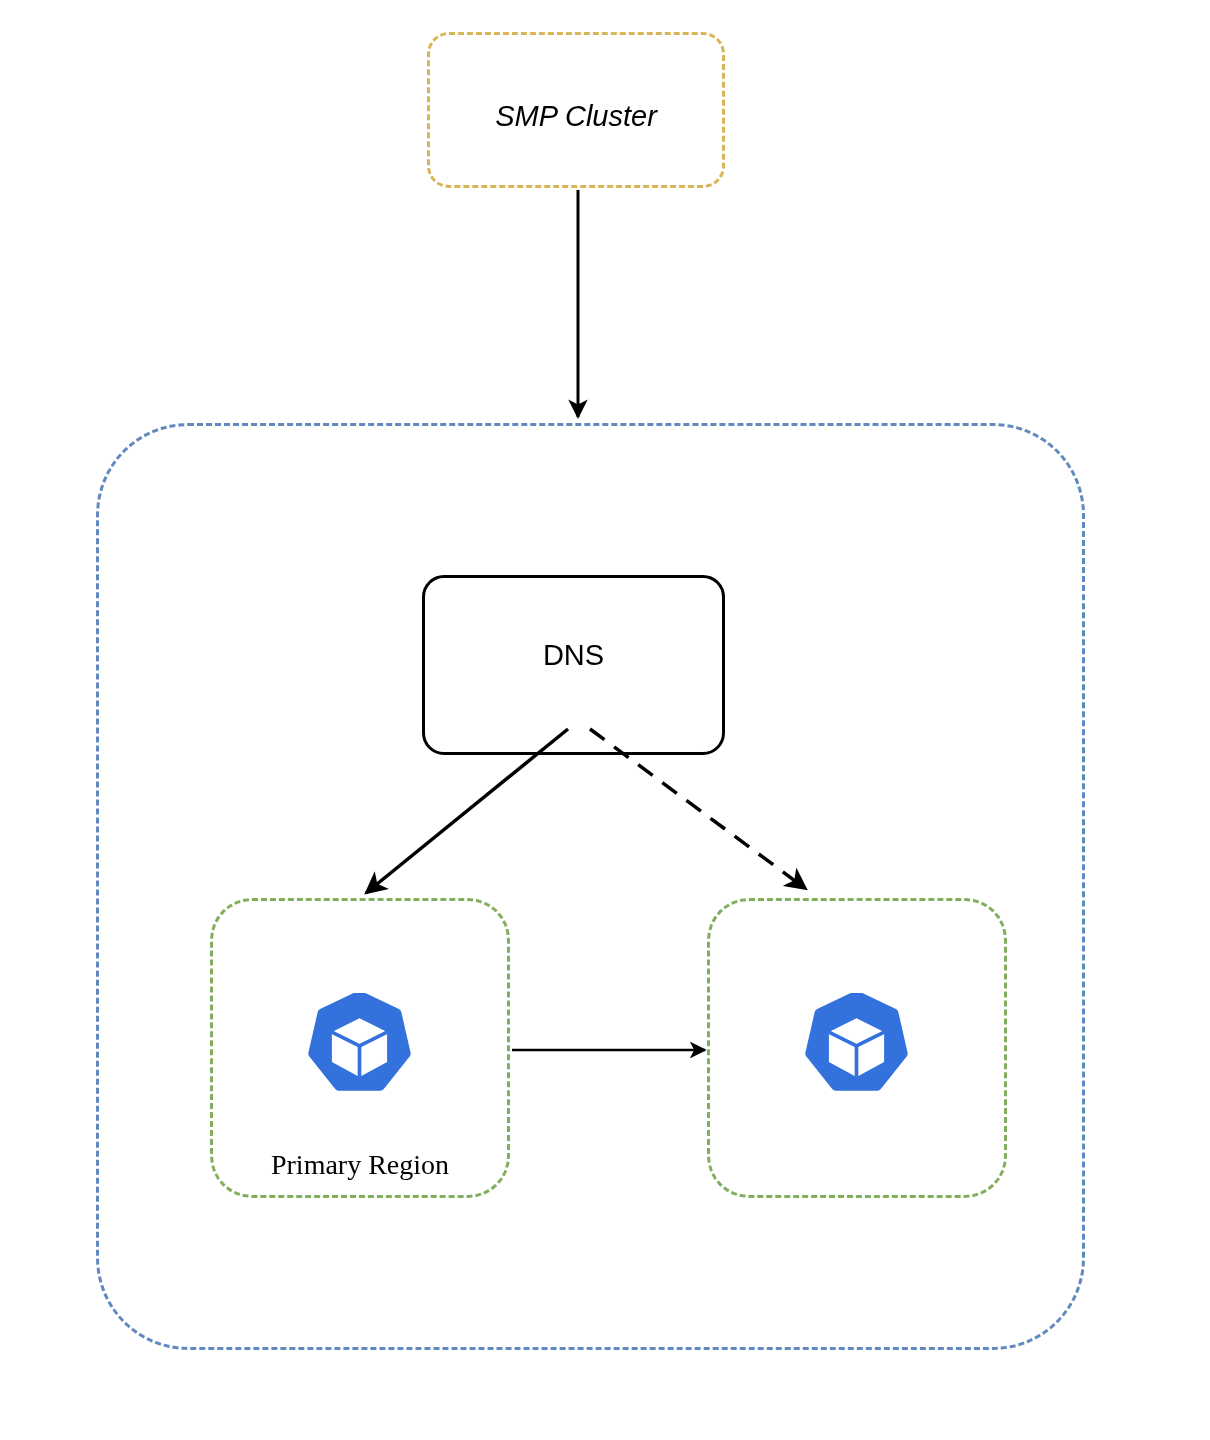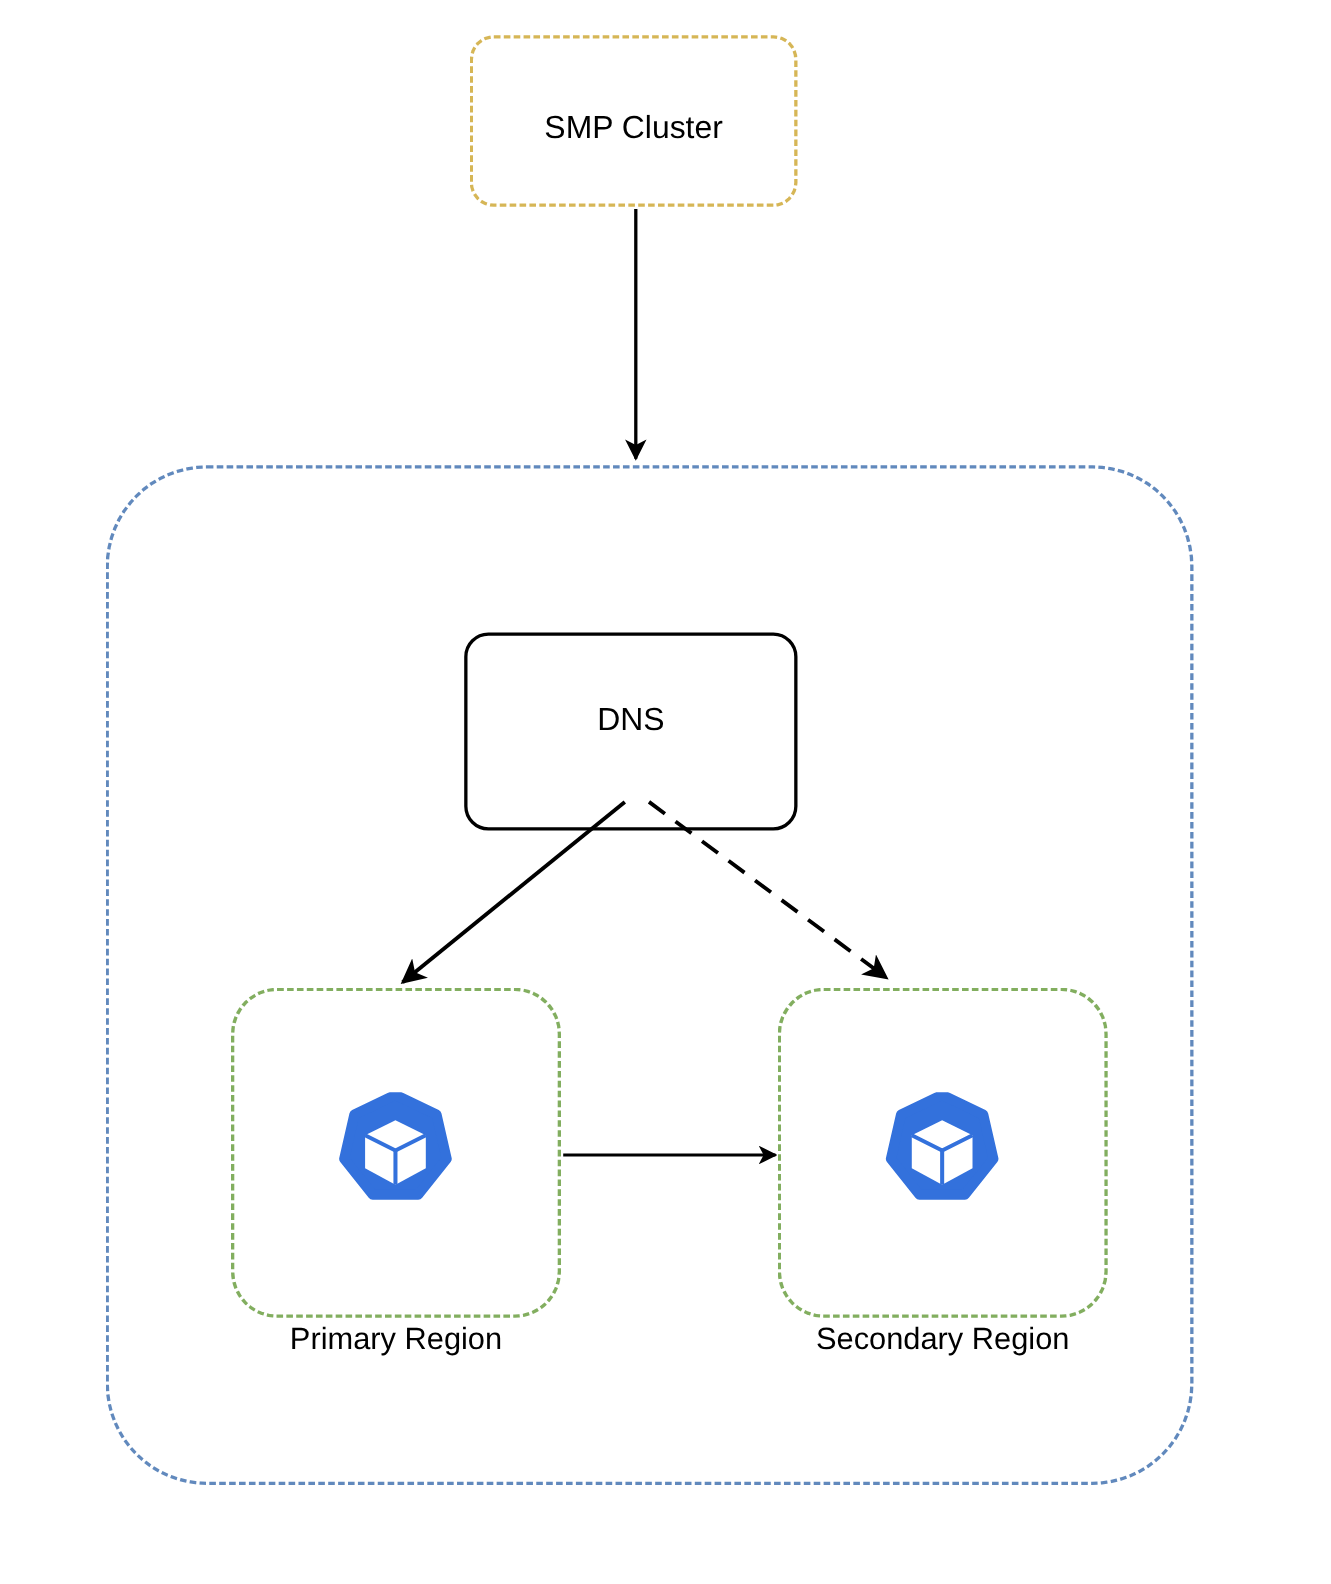--- a/index.html
+++ b/index.html
@@ -37,21 +37,21 @@
     position: absolute;
     left: 427px;
     top: 32px;
     width: 298px;
     height: 156px;
     box-sizing: border-box;
     border: 3px dashed #d6b656;
     border-radius: 22px;
     background: #ffffff;
   }
-  #smp-cluster .box-label { top: 64px; }
+  #smp-cluster .box-label { top: 64px; font-style: italic; }
 
   
   #platform-container {
     position: absolute;
     left: 96px;
     top: 423px;
     width: 989px;
     height: 927px;
     box-sizing: border-box;
     border: 3px dashed #6189bd;
@@ -82,27 +82,28 @@
     box-sizing: border-box;
     border: 3px dashed #82ae5f;
     border-radius: 42px;
     background: transparent;
   }
   #region-primary   { left: 210px; }
   #region-secondary { left: 707px; }
 
   .region-caption {
     position: absolute;
-    top: 1200px;
+    top: 1148px;
     width: 300px;
     text-align: center;
     color: #000000;
     font-size: 28px;
     line-height: 1.2;
     white-space: nowrap;
+    font-family: Liberation Serif, serif;
   }
   #caption-primary   { left: 210px; }
   #caption-secondary { left: 707px; }
 
   
   .k8s-logo {
     position: absolute;
     top: 993px;
     width: 115px;
     height: 115px;
@@ -153,21 +154,20 @@
 
   <div class="k8s-logo" id="k8s-secondary">
     <svg viewBox="0 0 100 100" xmlns="http://www.w3.org/2000/svg" aria-hidden="true">
       <polygon points="50,2 82.5,17.6 90.5,52.7 68,80.9 32,80.9 9.5,52.7 17.5,17.6" fill="#3371dc" stroke="#3371dc" stroke-width="8" stroke-linejoin="round"></polygon>
       <polygon points="50,22 74,34 74,60 50,73 26,60 26,34" fill="#ffffff"></polygon>
       <polyline points="26,34 50,46 74,34" fill="none" stroke="#3371dc" stroke-width="3.2" stroke-linejoin="round"></polyline>
       <line x1="50" y1="46" x2="50" y2="73" stroke="#3371dc" stroke-width="3.2"></line>
     </svg>
   </div>
 
-  <div class="region-caption" id="caption-secondary">Secondary Region</div>
 
   <svg id="connectors" viewBox="0 0 1210 1440" xmlns="http://www.w3.org/2000/svg">
     <defs>
       <marker id="arrow-head" viewBox="0 0 10 10" refX="9" refY="5" markerWidth="6.5" markerHeight="6.5" orient="auto-start-reverse">
         <path d="M 0 0 L 10 5 L 0 10 L 2.6 5 z" fill="#000000"></path>
       </marker>
     </defs>
 
     <line x1="578" y1="190" x2="578" y2="417" stroke="#000000" stroke-width="3" marker-end="url(#arrow-head)"></line>
 

